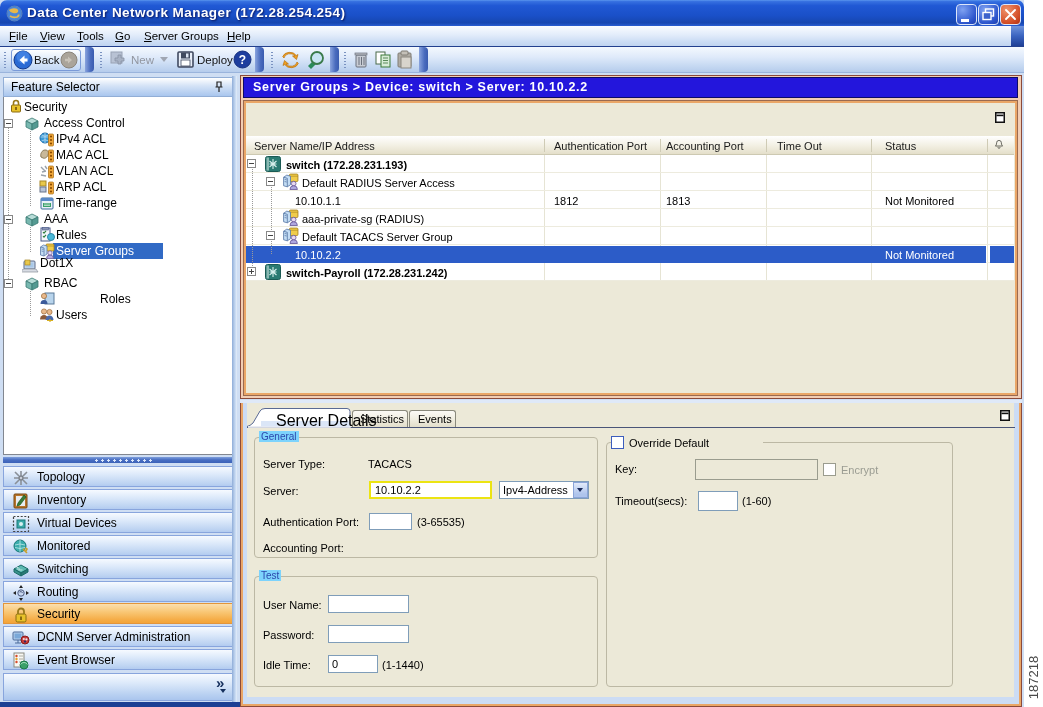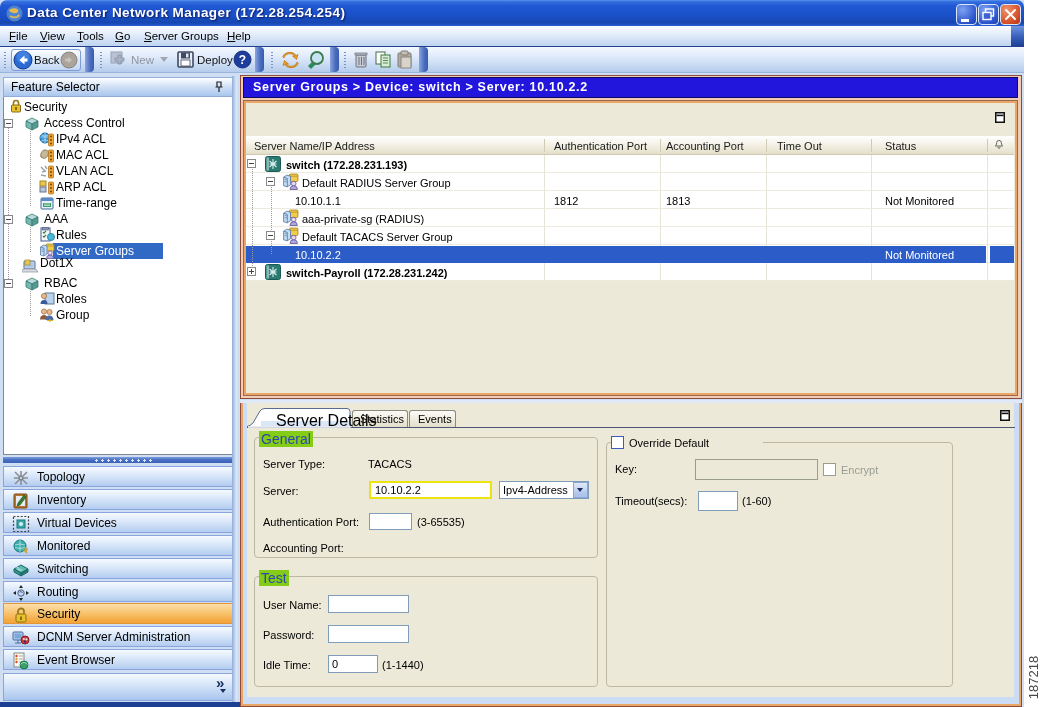--- a/index.html
+++ b/index.html
@@ -72,21 +72,21 @@
 #lpanel { left:240px; top:403px; width:782px; height:304px; background:#ccdcf4;
   border:1px solid #8b4a3a; border-top:none; box-shadow:inset 2px 0 0 #eaa667, inset -2px 0 0 #eaa667, inset 0 -2px 0 #eaa667; }
 #lpaneltop { left:240px; top:400px; width:782px; height:3px; background:#dfe9f8; }
 #lpanelinner { left:247px; top:403px; width:767px; height:294px; background:#ece9d8; }
 #navybottom { left:0px; top:702px; width:240px; height:5px; background:#1c3f94; }
 .tab { position:absolute; top:410px; height:17px; font-size:11px; color:#000;
   background:linear-gradient(180deg,#fbfaf6 0%,#eeebdd 60%,#e2deca 100%);
   border:1px solid #8a897c; border-bottom:none; border-radius:3px 3px 0 0; }
 #tabbase { left:247px; top:427px; width:768px; height:1px; background:#4a5578; }
 .gbox { position:absolute; border:1px solid #bcb8a4; border-radius:4px; }
-.gbox-label { position:absolute; font-size:14px; color:#2b48ac; background:#84cc16; padding:0 2px; }
+.gbox-label { position:absolute; font-size:10px; color:#2b48ac; background:#7dd3fc; padding:0 2px; }
 .flabel { position:absolute; font-size:11px; color:#000; }
 .flabel.gray { color:#9a9c92; }
 .finput { position:absolute; background:#fff; border:1px solid #7f9db9; font-size:11px; color:#000; }
 .fcheck { position:absolute; width:13px; height:13px; background:#fff; border:1px solid #3c5dbd; }
 #fignum { position:absolute; left:1025px; top:649px; width:15px; height:56px; }
 #fignum span { position:absolute; left:-20.5px; top:20.5px; width:56px; height:15px; display:block;
   transform:rotate(-90deg); font-size:13px; color:#4a4a4a; letter-spacing:0px; white-space:nowrap; text-align:center; }
 .trow { position:absolute; font-size:12px; color:#000; }
 .dotv { width:1px; background-image:linear-gradient(#9a9a9a 1px, rgba(0,0,0,0) 1px); background-size:1px 2px; }
 .expbox { position:absolute; width:9px; height:9px; background:#fff; border:1px solid #888; }
@@ -212,22 +212,22 @@
  <div class="trow" style="left:56px; top:148px;">MAC ACL</div>
  <div class="trow" style="left:56px; top:164px;">VLAN ACL</div>
  <div class="trow" style="left:56px; top:180px;">ARP ACL</div>
  <div class="trow" style="left:56px; top:196px;">Time-range</div>
  <div class="trow" style="left:44px; top:212px;">AAA</div>
  <div class="trow" style="left:56px; top:228px;">Rules</div>
  <div class="abs" style="left:53px; top:243px; width:110px; height:16px; background:#316ac5;"></div>
  <div class="trow" style="left:56px; top:244px; color:#fff;">Server Groups</div>
  <div class="trow" style="left:40px; top:256px;">Dot1X</div>
  <div class="trow" style="left:44px; top:276px;">RBAC</div>
- <div class="trow" style="left:56px; top:292px;">Roles</div>
- <div class="trow" style="left:56px; top:308px;">Group</div>
+ <div class="trow" style="left:56px; top:292px;padding-left:44px;">Roles</div>
+ <div class="trow" style="left:56px; top:308px;">Users</div>
 
  <div class="expbox" style="left:4px; top:119px;">
       <i></i>
     </div>
  <div class="expbox" style="left:4px; top:215px;">
       <i></i>
     </div>
  <div class="expbox" style="left:4px; top:279px;">
       <i></i>
     </div>
@@ -460,21 +460,21 @@
  <svg class="abs" style="left:265px; top:156px;" width="16" height="16" viewBox="0 0 16 16">
       <use href="#swicon"></use>
     </svg>
  <div class="t2row" style="left:286px; top:159px; font-weight:bold;">switch (172.28.231.193)</div>
  <div class="expbox" style="left:266px; top:177px;">
       <i></i>
     </div>
  <svg class="abs" style="left:282px; top:173px;" width="17" height="17" viewBox="0 0 16 16">
       <use href="#srvgrp"></use>
     </svg>
- <div class="t2row" style="left:302px; top:177px;">Default RADIUS Server Group</div>
+ <div class="t2row" style="left:302px; top:177px;">Default RADIUS Server Access</div>
  <div class="t2row" style="left:295px; top:195px;">10.10.1.1</div>
  <div class="t2row" style="left:554px; top:195px;">1812</div>
  <div class="t2row" style="left:666px; top:195px;">1813</div>
  <div class="t2row" style="left:885px; top:195px;">Not Monitored</div>
  <svg class="abs" style="left:282px; top:209px;" width="17" height="17" viewBox="0 0 16 16">
       <use href="#srvgrp"></use>
     </svg>
  <div class="t2row" style="left:302px; top:213px;">aaa-private-sg (RADIUS)</div>
  <div class="expbox" style="left:266px; top:231px;">
       <i></i>

